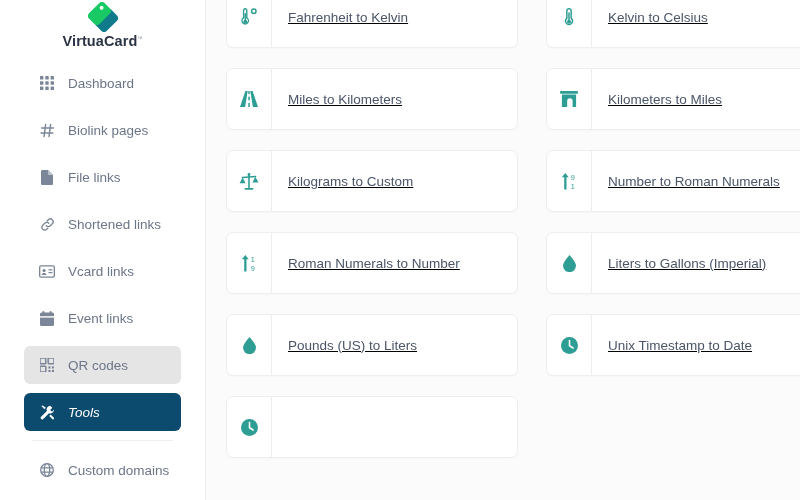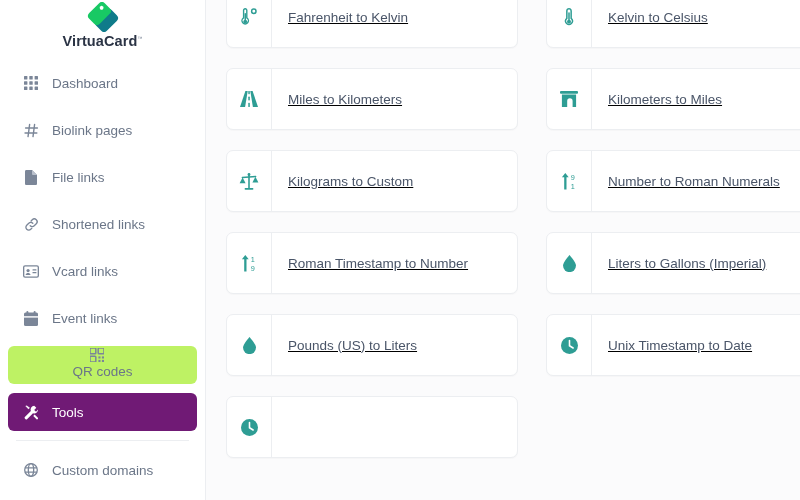--- a/index.html
+++ b/index.html
@@ -30,44 +30,45 @@
   .brand-name {
     font-size: 14.5px; font-weight: bold;
     color: #2b3445; letter-spacing: .1px;
     margin-top: 1px; position: relative;
   }
   .brand-name .tm {
     font-size: 5px; font-weight: normal;
     vertical-align: super; color: #7a8496;
   }
 
-  .nav { padding: 0 8px; margin-top: 6px; }
+  .nav { padding: 0 24px; margin-top: 6px; }
   .nav-item {
     display: flex; align-items: center;
     height: 38px; padding: 0 14px;
     border-radius: 6px;
     margin-bottom: 9px;
     color: #6b7688;
     font-size: 13.5px;
     cursor: pointer;
     white-space: nowrap;
   }
   .nav-item .nav-icon {
     width: 18px; height: 18px;
     margin-right: 12px;
     display: inline-flex; align-items: center; justify-content: center;
     flex: 0 0 18px;
     color: #7b8698;
   }
   .nav-item .nav-icon svg { display: block; }
-  .nav-item.hovered { background: #bef264; flex-direction: column; }
+  .nav-item.hovered { background: #e5e5e5; }
   .nav-item.active {
-    background: #701a75;
+    background: #0c4a6e;
     color: #ffffff;
     font-weight: normal;
+    font-style: italic;
   }
   .nav-item.active .nav-icon { color: #ffffff; }
   .nav-divider {
     height: 1px; background: #eceef1;
     margin: 3px 8px 10px 8px;
   }
 
   
   .main {
     flex: 1 1 auto;
@@ -331,21 +332,21 @@
         </div>
 
         <div class="card">
           <div class="card-icon">
             <svg width="17" height="17" viewBox="0 0 17 17" fill="currentColor">
               <path d="M4.3 0 .9 4.2h2.3v12.2h2.3V4.2h2.2L4.3 0z"></path>
               <text x="11.9" y="7.2" font-family="Liberation Sans, sans-serif" font-size="7.3" text-anchor="middle" fill="currentColor">1</text>
               <text x="11.9" y="16.4" font-family="Liberation Sans, sans-serif" font-size="7.3" text-anchor="middle" fill="currentColor">9</text>
             </svg>
           </div>
-          <div class="card-label">Roman Timestamp to Number</div>
+          <div class="card-label">Roman Numerals to Number</div>
         </div>
 
         <div class="card">
           <div class="card-icon">
             <svg width="13" height="17" viewBox="0 0 13 17" fill="currentColor">
               <path d="M6.5 0S0 7.1 0 10.6a6.5 6.5 0 0 0 13 0C13 7.1 6.5 0 6.5 0z"></path>
             </svg>
           </div>
           <div class="card-label">Liters to Gallons (Imperial)</div>
         </div>

